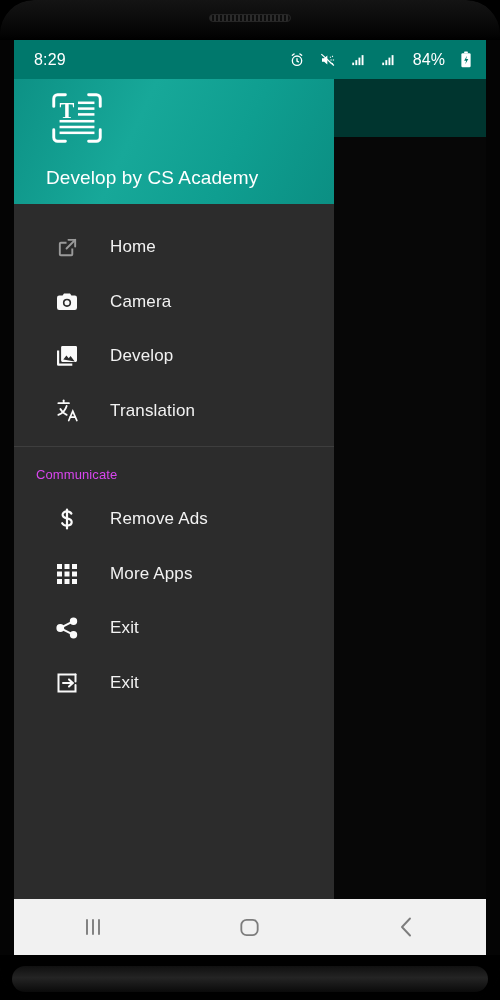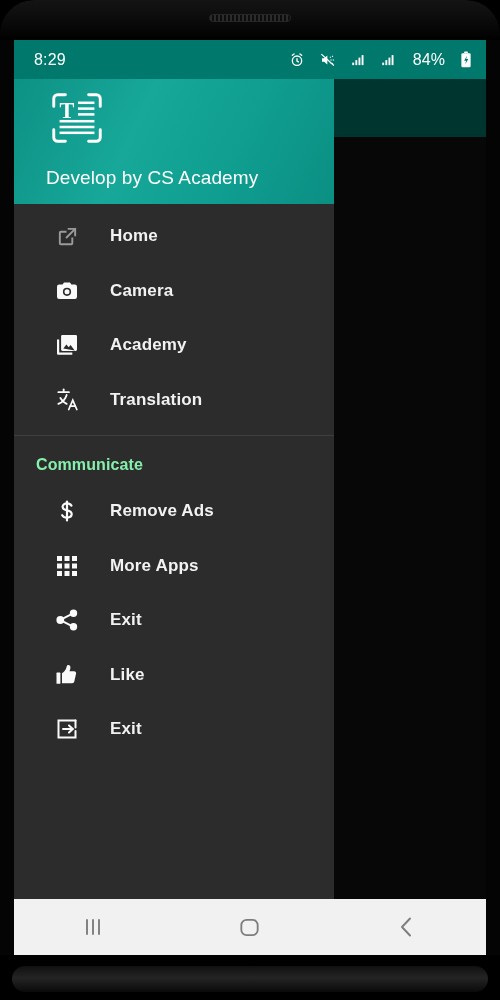--- a/index.html
+++ b/index.html
@@ -86,42 +86,42 @@
     height: 125px;
     background: linear-gradient(115deg, #0d9185 0%, #17a899 38%, #0f9e90 68%, #0b8f83 100%);
     padding: 8px 0 0 32px;
   }
   .logo { width: 62px; height: 62px; display: block; }
   .drawer-subtitle {
     position: absolute; left: 32px; bottom: 15px;
     color: #fff; font-size: 19px; letter-spacing: .1px;
   }
 
-  .menu { padding-top: 5px; font-weight: bold; }
+  .menu { padding-top: 16px; }
   .menu-item {
     display: flex; align-items: center;
     height: 54.5px;
     padding-left: 40px;
     cursor: default;
   }
   .menu-icon {
     width: 26px; height: 26px;
     display: flex; align-items: center; justify-content: center;
     flex: 0 0 26px;
   }
   .menu-icon svg { display: block; }
   .menu-label {
     margin-left: 30px;
     color: #f2f2f2; font-size: 17px; letter-spacing: .15px;
   }
   .divider {
     height: 1px; background: #3e3e3e; margin: 8px 0 0 0;
   }
   .group-title {
-    color: #86efac; font-size: 16px;
+    color: #d946ef; font-size: 13px;
     padding: 20px 0 10px 22px;
     letter-spacing: .1px;
   }
 
   
   .navbar {
     position: absolute; bottom: 0; left: 0; width: 472px; height: 56px;
     background: #f1f1f1;
     display: flex; align-items: center; justify-content: space-around;
   }
@@ -234,21 +234,21 @@
         </div>
 
         <div class="menu-item">
           <span class="menu-icon">
             <svg width="24" height="24" viewBox="0 0 24 24" fill="#fafafa">
               <path d="M2 6.5v14a1.3 1.3 0 0 0 1.3 1.3h14v-2.2H4.2V6.5z"></path>
               <path d="M7.4 2h13.3A1.3 1.3 0 0 1 22 3.3v13.3a1.3 1.3 0 0 1-1.3 1.3H7.4a1.3 1.3 0 0 1-1.3-1.3V3.3A1.3 1.3 0 0 1 7.4 2z"></path>
               <path d="M8.3 15.4l3.1-4 2.3 2.9 1.9-2.2 4.1 5.3z" fill="#2c2c2c"></path>
             </svg>
           </span>
-          <span class="menu-label">Academy</span>
+          <span class="menu-label">Develop</span>
         </div>
 
         <div class="menu-item">
           <span class="menu-icon">
             <svg width="25" height="25" viewBox="0 0 26 26" fill="none" stroke="#fafafa" stroke-width="1.9" stroke-linecap="round">
               <path d="M3.5 5.4h11"></path>
               <path d="M9 2.4v3"></path>
               <path d="M12.1 8.2c-1 3.6-4.1 7.4-8.6 9.4"></path>
               <path d="M5.6 11.4c1.5 2.9 4 5 6.5 6.1"></path>
               <path d="M14.3 23.4l4.2-9.8 4.2 9.8" stroke-width="1.8"></path>
@@ -294,29 +294,20 @@
             <svg width="24" height="24" viewBox="0 0 24 24" fill="none" stroke="#fafafa" stroke-width="2">
               <circle cx="18.5" cy="5.2" r="2.7" fill="#fafafa"></circle>
               <circle cx="18.5" cy="18.8" r="2.7" fill="#fafafa"></circle>
               <circle cx="5.3" cy="12" r="2.9" fill="#fafafa"></circle>
               <path d="M7.8 10.6l8.3-4.2M7.8 13.4l8.3 4.2"></path>
             </svg>
           </span>
           <span class="menu-label">Exit</span>
         </div>
 
-        <div class="menu-item">
-          <span class="menu-icon">
-            <svg width="24" height="24" viewBox="0 0 24 24" fill="#fafafa">
-              <rect x="1.5" y="9.6" width="3.9" height="11.2" rx="0.6"></rect>
-              <path d="M7 10.2c1.9-1.1 3.6-3.2 4.3-5.2.4-1.1.4-2.6 1.5-3 1.3-.4 2.5.6 2.6 2 .1 1.4-.4 2.9-.9 4.2h4.6c1.3 0 2.3 1.1 2 2.4l-1.8 8c-.2 1-1.1 1.7-2.1 1.7H7z"></path>
-            </svg>
-          </span>
-          <span class="menu-label">Like</span>
-        </div>
 
         <div class="menu-item">
           <span class="menu-icon">
             <svg width="24" height="24" viewBox="0 0 24 24" fill="none" stroke="#fafafa" stroke-width="2" stroke-linecap="round">
               <path d="M20.5 3.5h-17v17h17V14"></path>
               <path d="M20.5 3.5v7"></path>
               <path d="M8 12h9.5"></path>
               <path d="M14 8.4L17.8 12 14 15.6"></path>
             </svg>
           </span>

